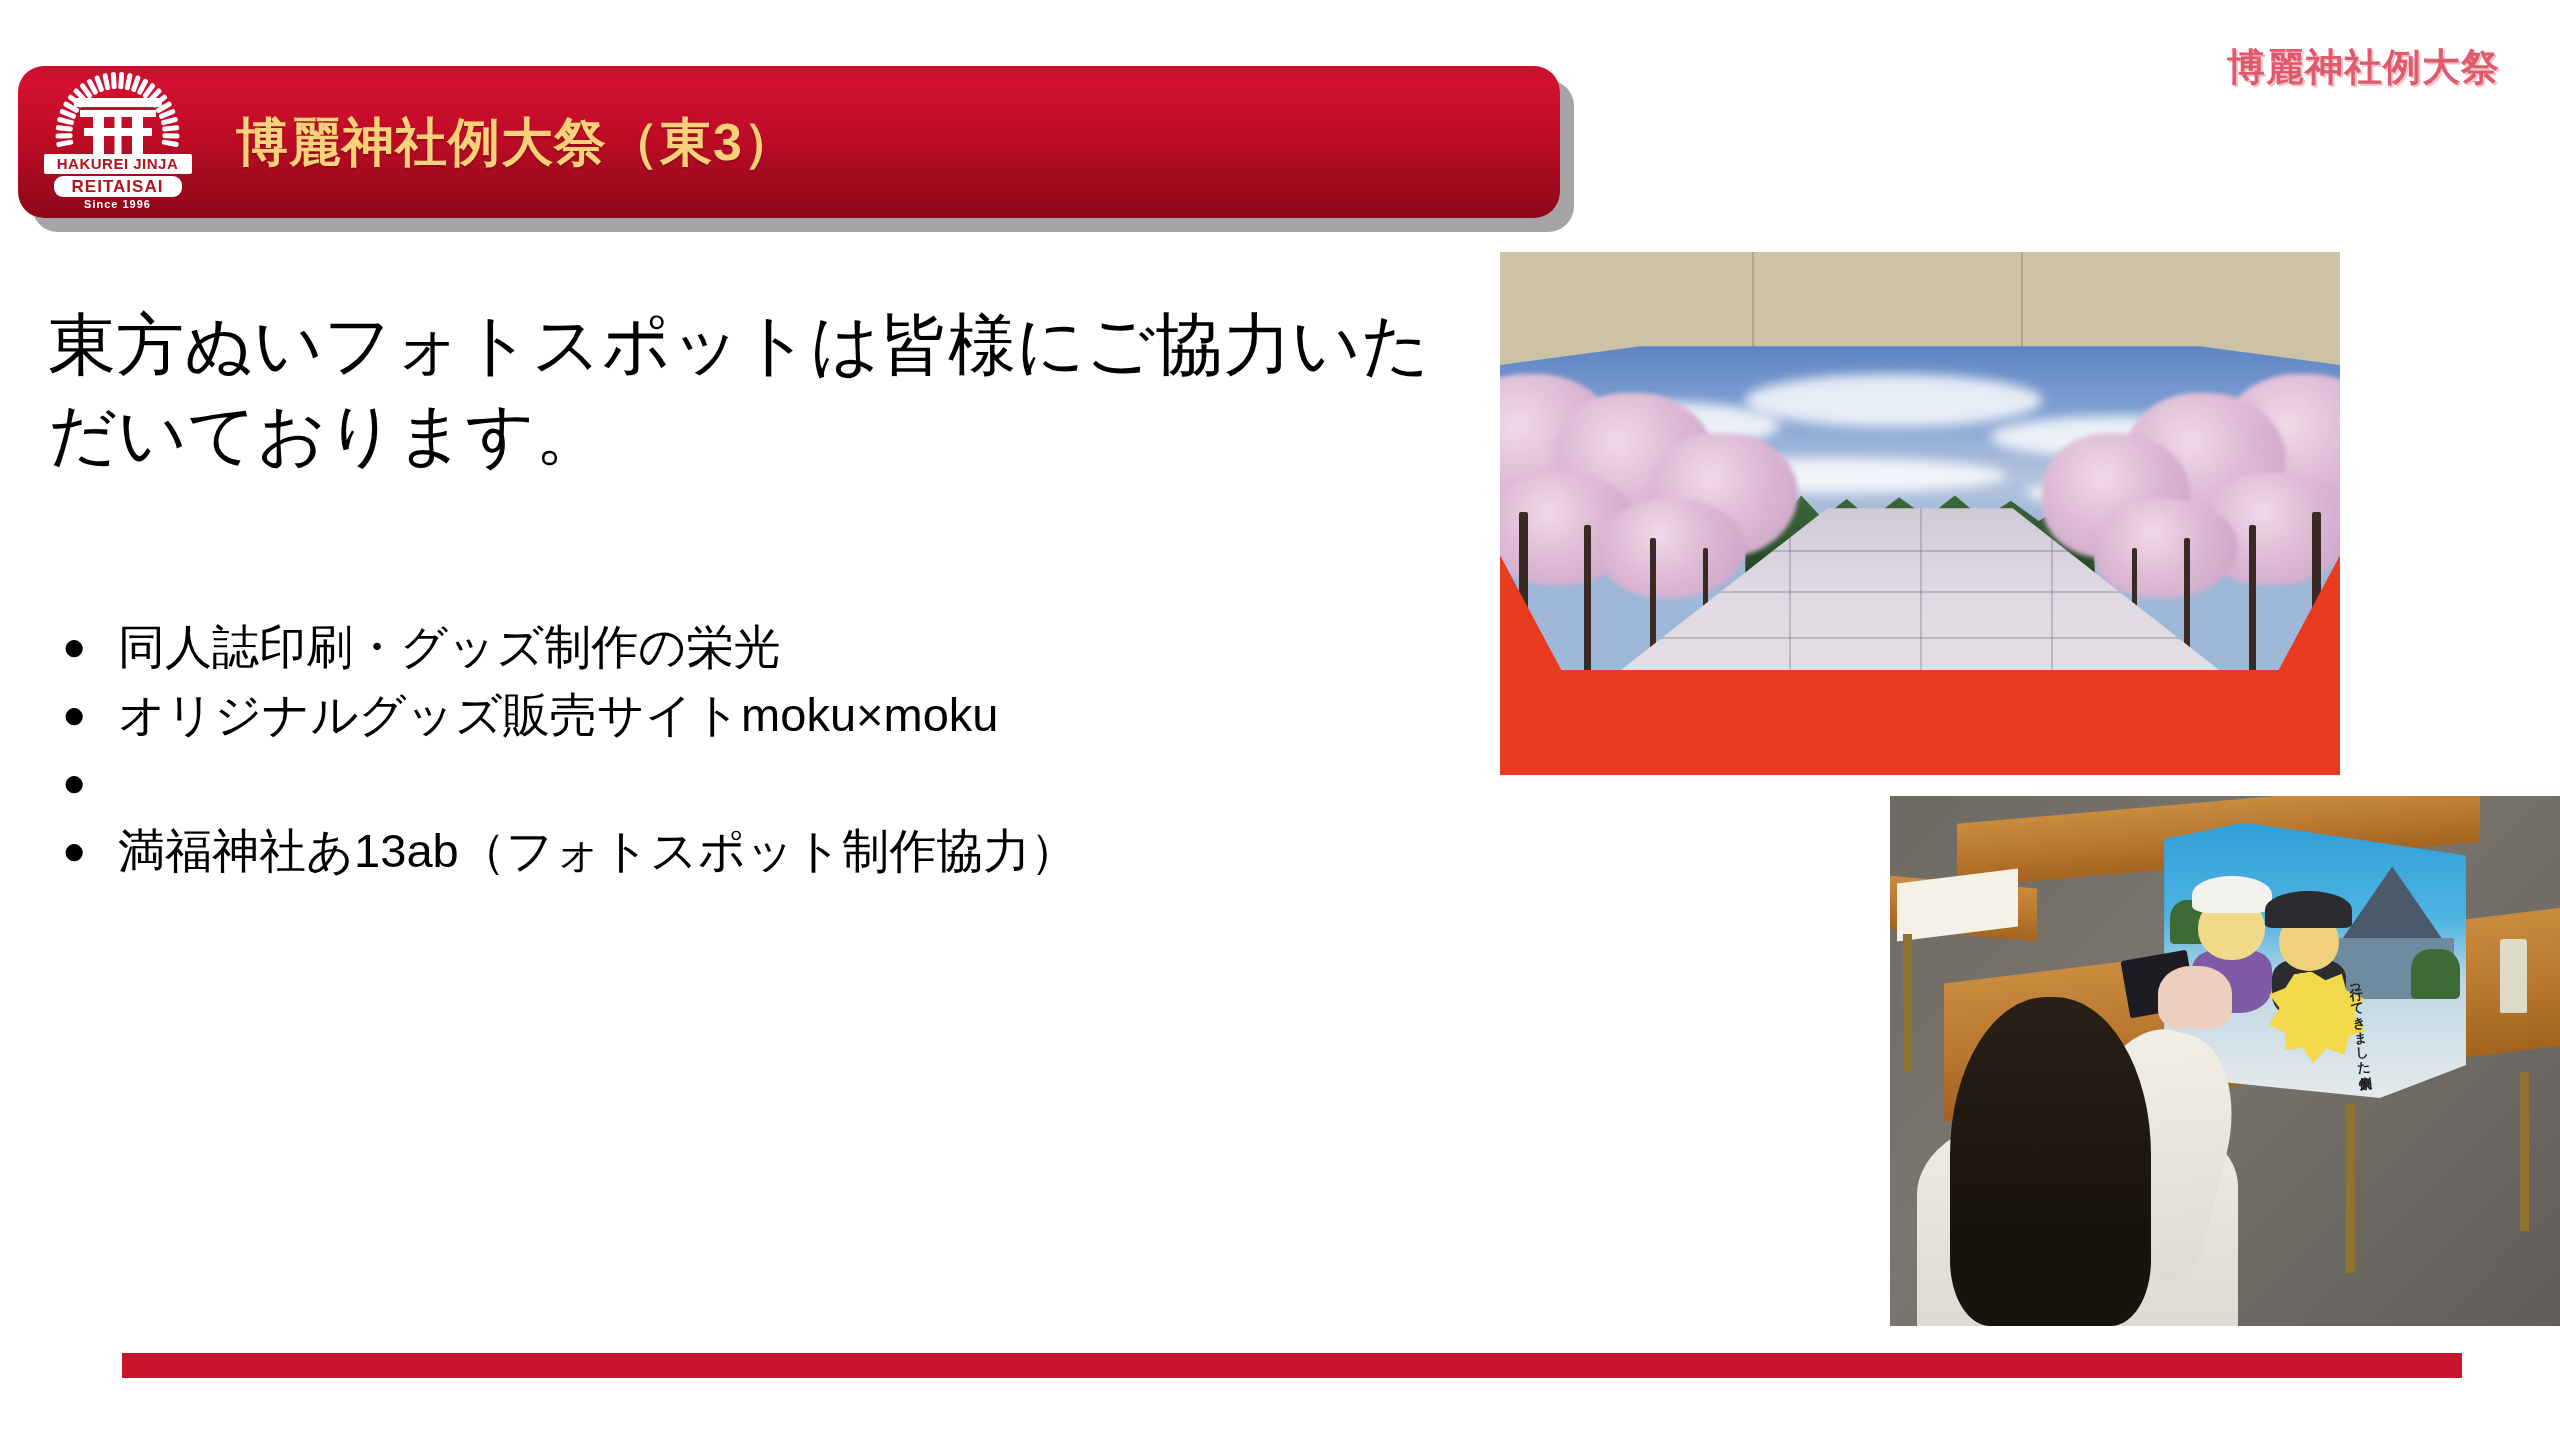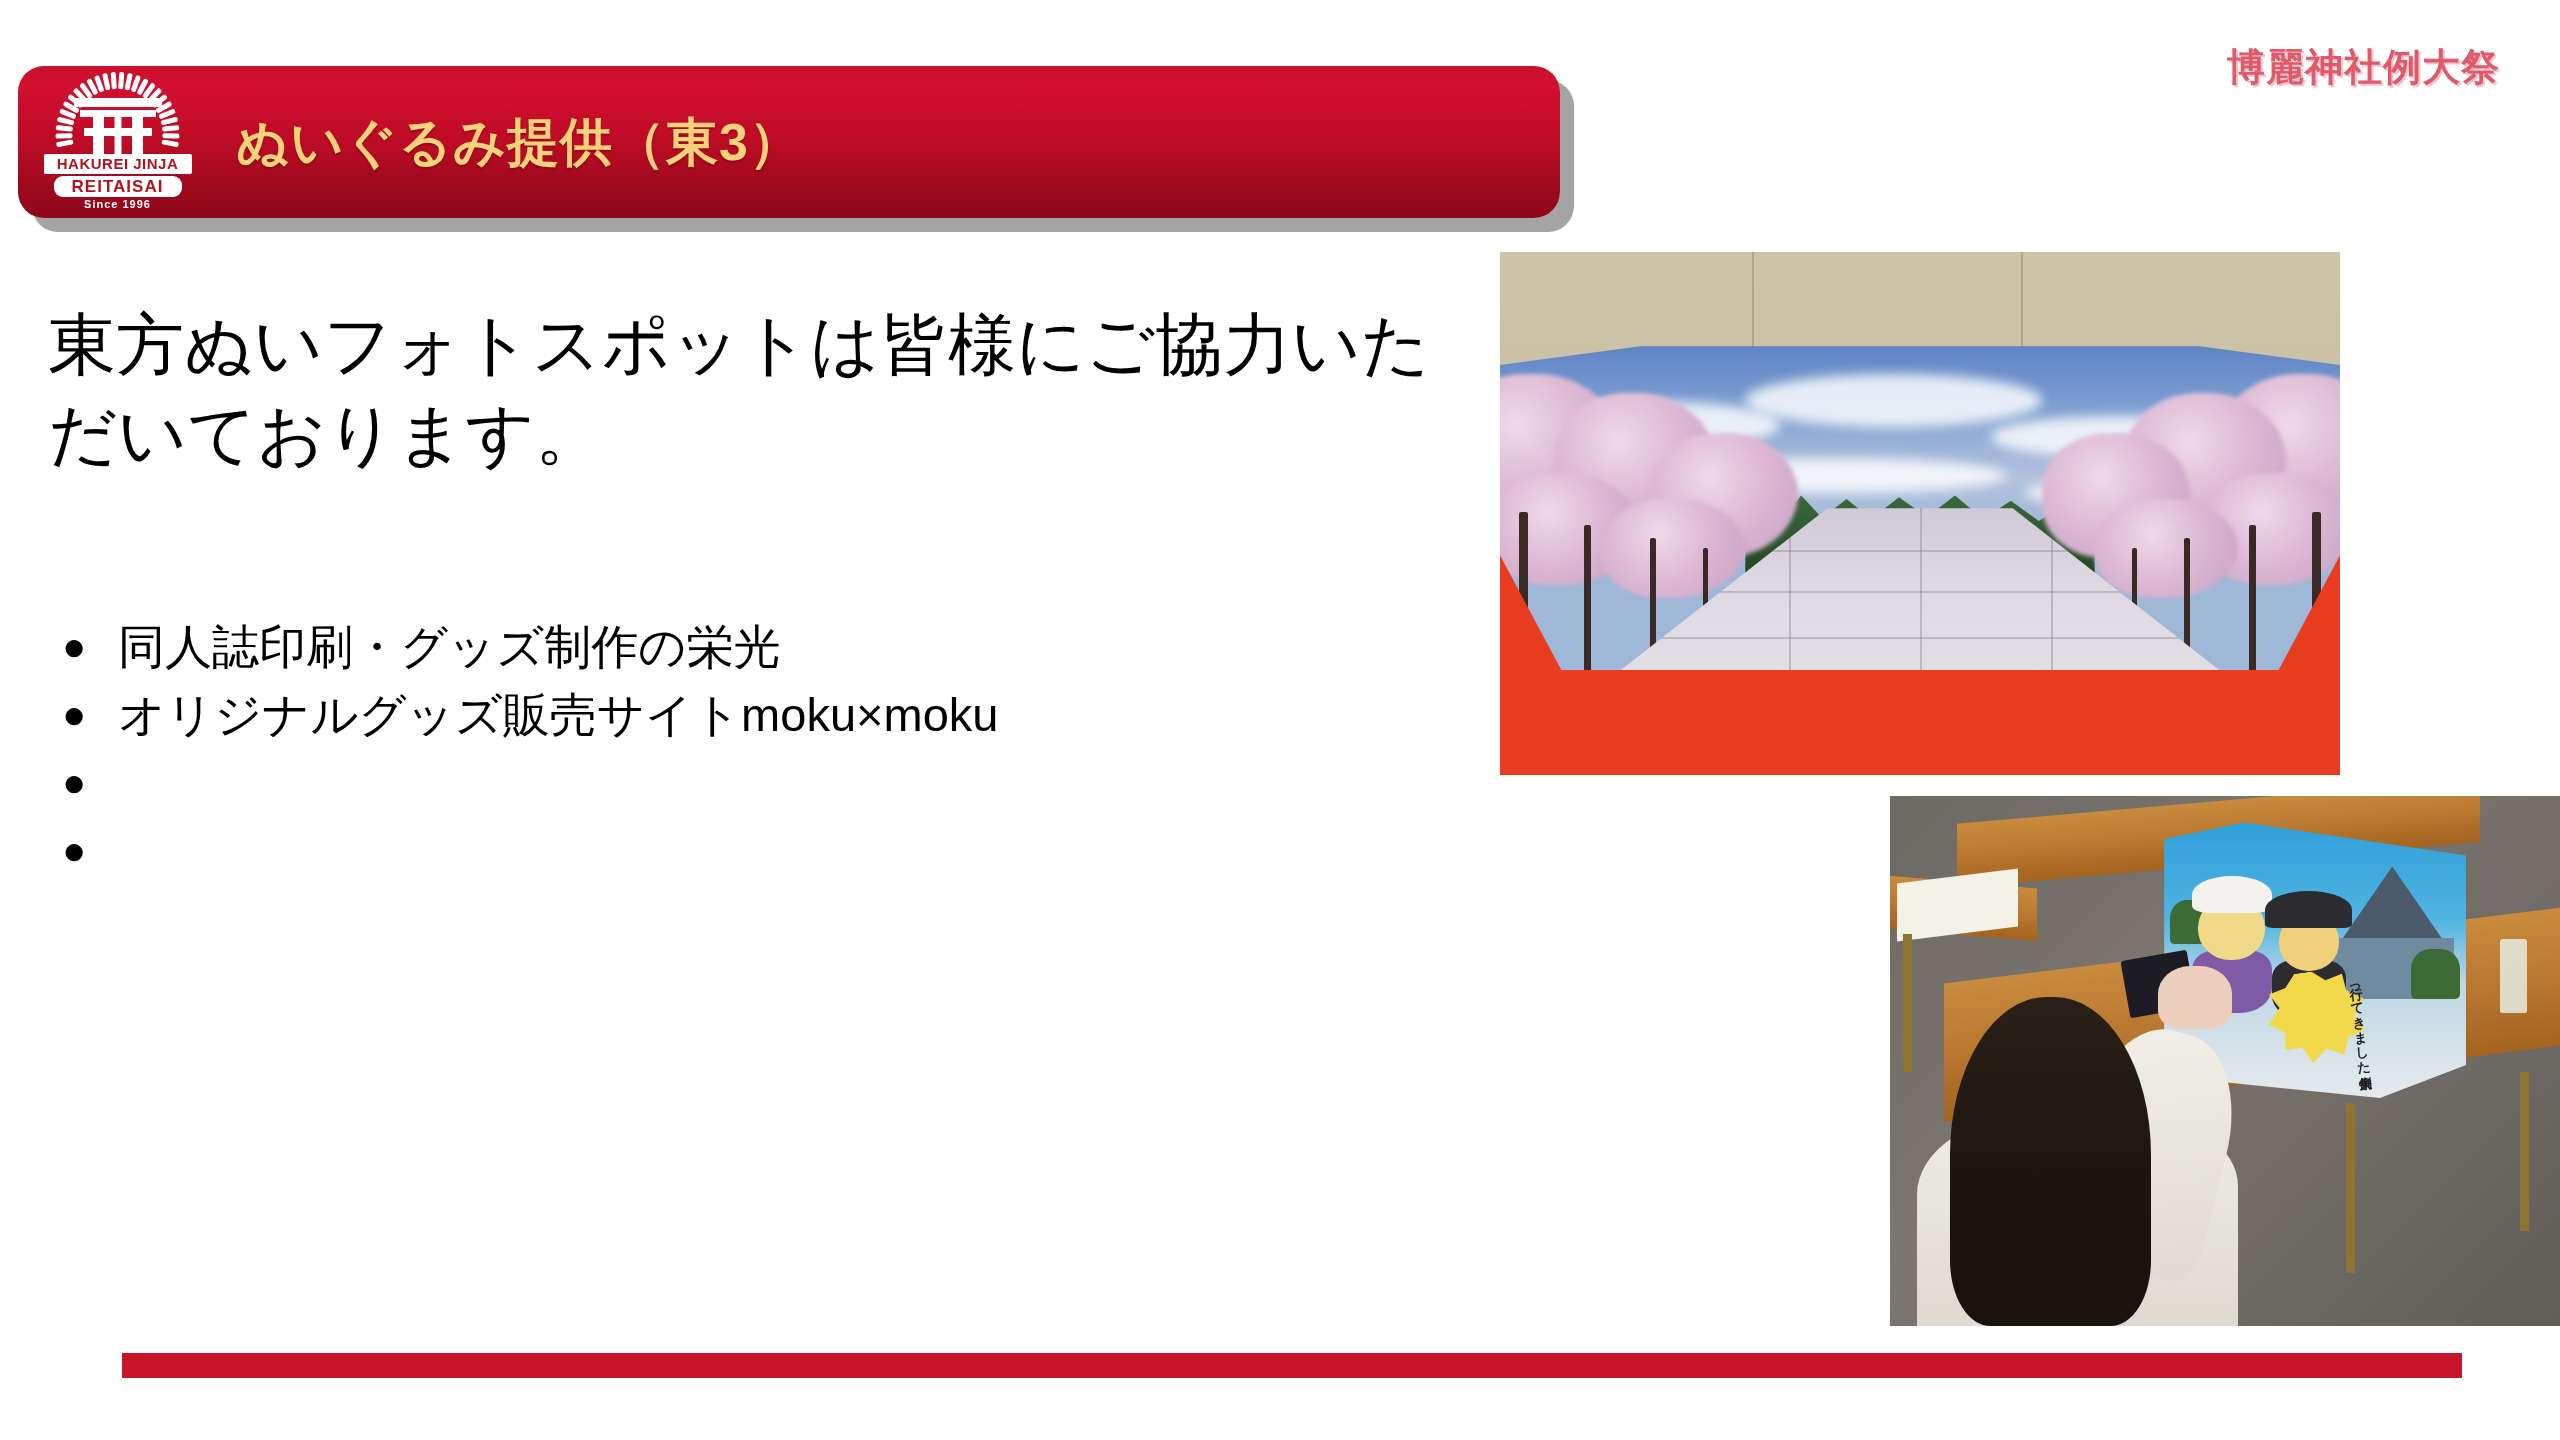--- a/index.html
+++ b/index.html
@@ -498,21 +498,21 @@
     top: 1353px;
     width: 2340px;
     height: 25px;
     background: #c8152c;
   }
 </style>
 </head>
 <body>
 
 <div id="header-bar">
-  <div id="header-title">ぬいぐるみ提供（東3）</div>
+  <div id="header-title">博麗神社例大祭（東3）</div>
 </div>
 
 <div id="hakurei-logo">
   <div class="logo-rays" id="rays">
       <div class="logo-ray" style="left: -2.5px; top: -62px; transform: rotate(-100deg);"></div>
       <div class="logo-ray" style="left: -2.5px; top: -62px; transform: rotate(-92deg);"></div>
       <div class="logo-ray" style="left: -2.5px; top: -62px; transform: rotate(-84deg);"></div>
       <div class="logo-ray" style="left: -2.5px; top: -62px; transform: rotate(-76deg);"></div>
       <div class="logo-ray" style="left: -2.5px; top: -62px; transform: rotate(-68deg);"></div>
       <div class="logo-ray" style="left: -2.5px; top: -62px; transform: rotate(-60deg);"></div>
@@ -563,20 +563,21 @@
   </div>
   <div class="bullet-row">
     <span class="bullet-dot">●</span>
     <span class="bullet-text">オリジナルグッズ販売サイトmoku×moku</span>
   </div>
   <div class="bullet-row">
     <span class="bullet-dot">●</span>
   </div>
   <div class="bullet-row">
     <span class="bullet-dot">●</span>
+    <span class="bullet-text">満福神社あ13ab（フォトスポット制作協力）</span>
   </div>
 </div>
 
 <div id="photo-shrine">
   <div class="floor"></div>
   <div class="floor-line" style="left:30%"></div>
   <div class="floor-line" style="left:62%"></div>
   <div class="backdrop">
     <div class="cloud" style="left:8%; top:16%; width:26%; height:13%;"></div>
     <div class="cloud" style="left:30%; top:8%;  width:34%; height:15%;"></div>

